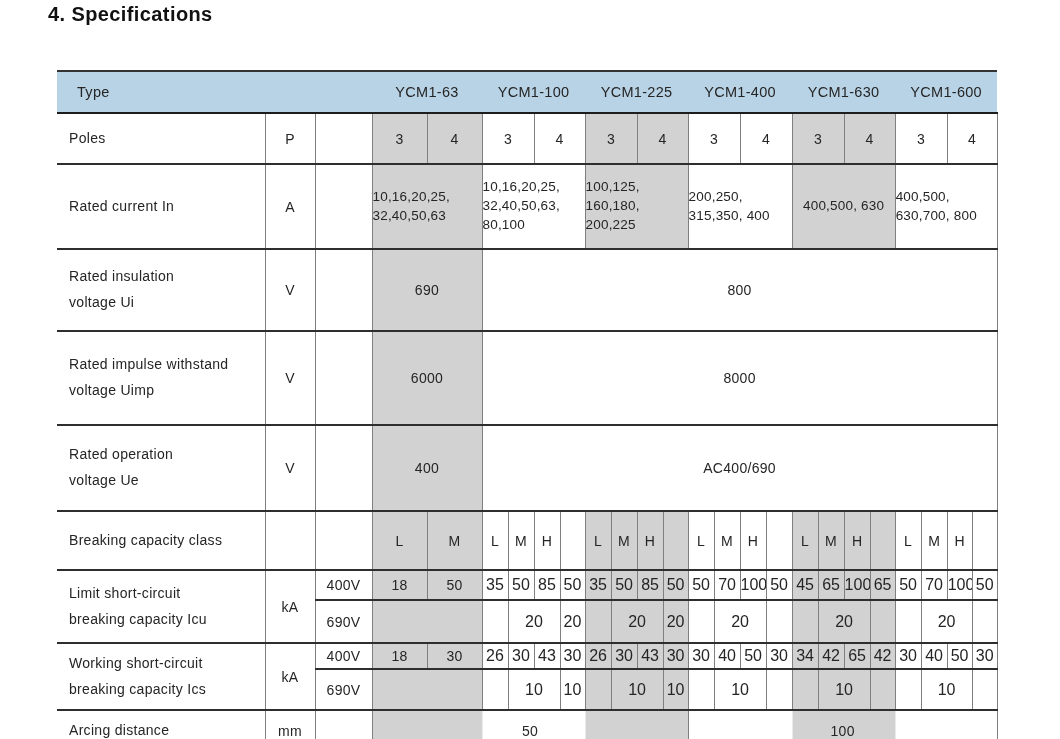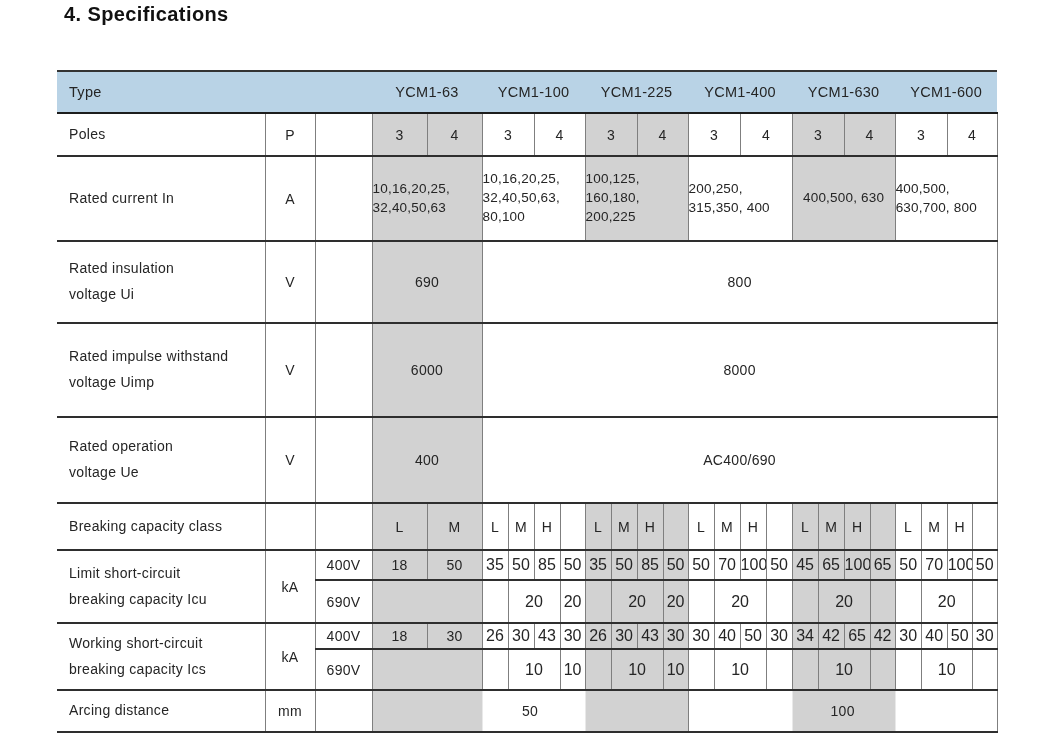--- a/index.html
+++ b/index.html
@@ -1,28 +1,28 @@
 <!DOCTYPE html>
 <html><head>
 <meta charset="utf-8">
 <style>
   * { margin:0; padding:0; box-sizing:border-box; }
   html,body { width:1060px; height:739px; overflow:hidden; background:#fff;
     font-family:"Liberation Sans", sans-serif; color:#252525; }
-  .page-title { position:absolute; left:64px; top:3px; font-size:20px; font-weight:bold;
+  .page-title { position:absolute; left:48px; top:3px; font-size:20px; font-weight:bold;
     color:#111; letter-spacing:0.4px; }
   .spec-table { position:absolute; left:57px; top:70px; width:940px;
     border-collapse:collapse; table-layout:fixed; }
   td { border:1px solid #7f7f7f; border-top:2px solid #2e2e2e; border-bottom:2px solid #2e2e2e;
     text-align:center; vertical-align:middle; font-size:14px; letter-spacing:0.3px;
     overflow:hidden; padding:0; }
   td.c1 { border-left:none; }
   tr.hdr td { background:#b9d3e6; border-left:none; border-right:none;
     border-top:2px solid #333; border-bottom:2px solid #1d1d1d; font-size:14.5px; }
-  tr.hdr td.c1 { text-align:left; padding-left:12px; }
+  tr.hdr td.c1 { text-align:left; padding-left:20px; }
   td.lab { text-align:left; padding-left:12px; white-space:pre-line; line-height:1.85; }
   td.sh { background:#d2d2d2; }
   td.num { font-size:16px; letter-spacing:0; }
   td.cur { font-size:13.5px; line-height:1.4; letter-spacing:0.2px; }
   td.cur span { display:inline-block; text-align:left; }
   td.arc50 { background:linear-gradient(90deg,#d2d2d2 0 110px,#fff 110px 213px,#d2d2d2 213px 100%); }
   td.arc100 { background:linear-gradient(90deg,#fff 0 104px,#d2d2d2 104px 207px,#fff 207px 100%); }
 </style>
 </head>
 <body>
@@ -62,21 +62,21 @@
       <tr class="hdr" style="height:42px">
     <td colspan="3" class="c1">Type</td>
     <td colspan="2">YCM1-63</td>
     <td colspan="4">YCM1-100</td>
     <td colspan="4">YCM1-225</td>
     <td colspan="4">YCM1-400</td>
     <td colspan="4">YCM1-630</td>
     <td colspan="4">YCM1-600</td>
   </tr>
 
-  <tr style="height:43px">
+  <tr style="height:51px">
     <td class="lab c1">Poles</td>
     <td>P</td>
     <td></td>
     <td class="sh">3</td>
     <td class="sh">4</td>
     <td colspan="2">3</td>
     <td colspan="2">4</td>
     <td colspan="2" class="sh">3</td>
     <td colspan="2" class="sh">4</td>
     <td colspan="2">3</td>
@@ -119,21 +119,21 @@
 
   <tr style="height:86px">
     <td class="lab c1">Rated operation
 voltage Ue</td>
     <td>V</td>
     <td></td>
     <td colspan="2" class="sh">400</td>
     <td colspan="20">AC400/690</td>
   </tr>
 
-  <tr style="height:47px">
+  <tr style="height:59px">
     <td class="lab c1">Breaking capacity class</td>
     <td></td>
     <td></td>
     <td class="sh">L</td>
     <td class="sh">M</td>
     <td>L</td>
     <td>M</td>
     <td>H</td>
     <td></td>
     <td class="sh">L</td>

